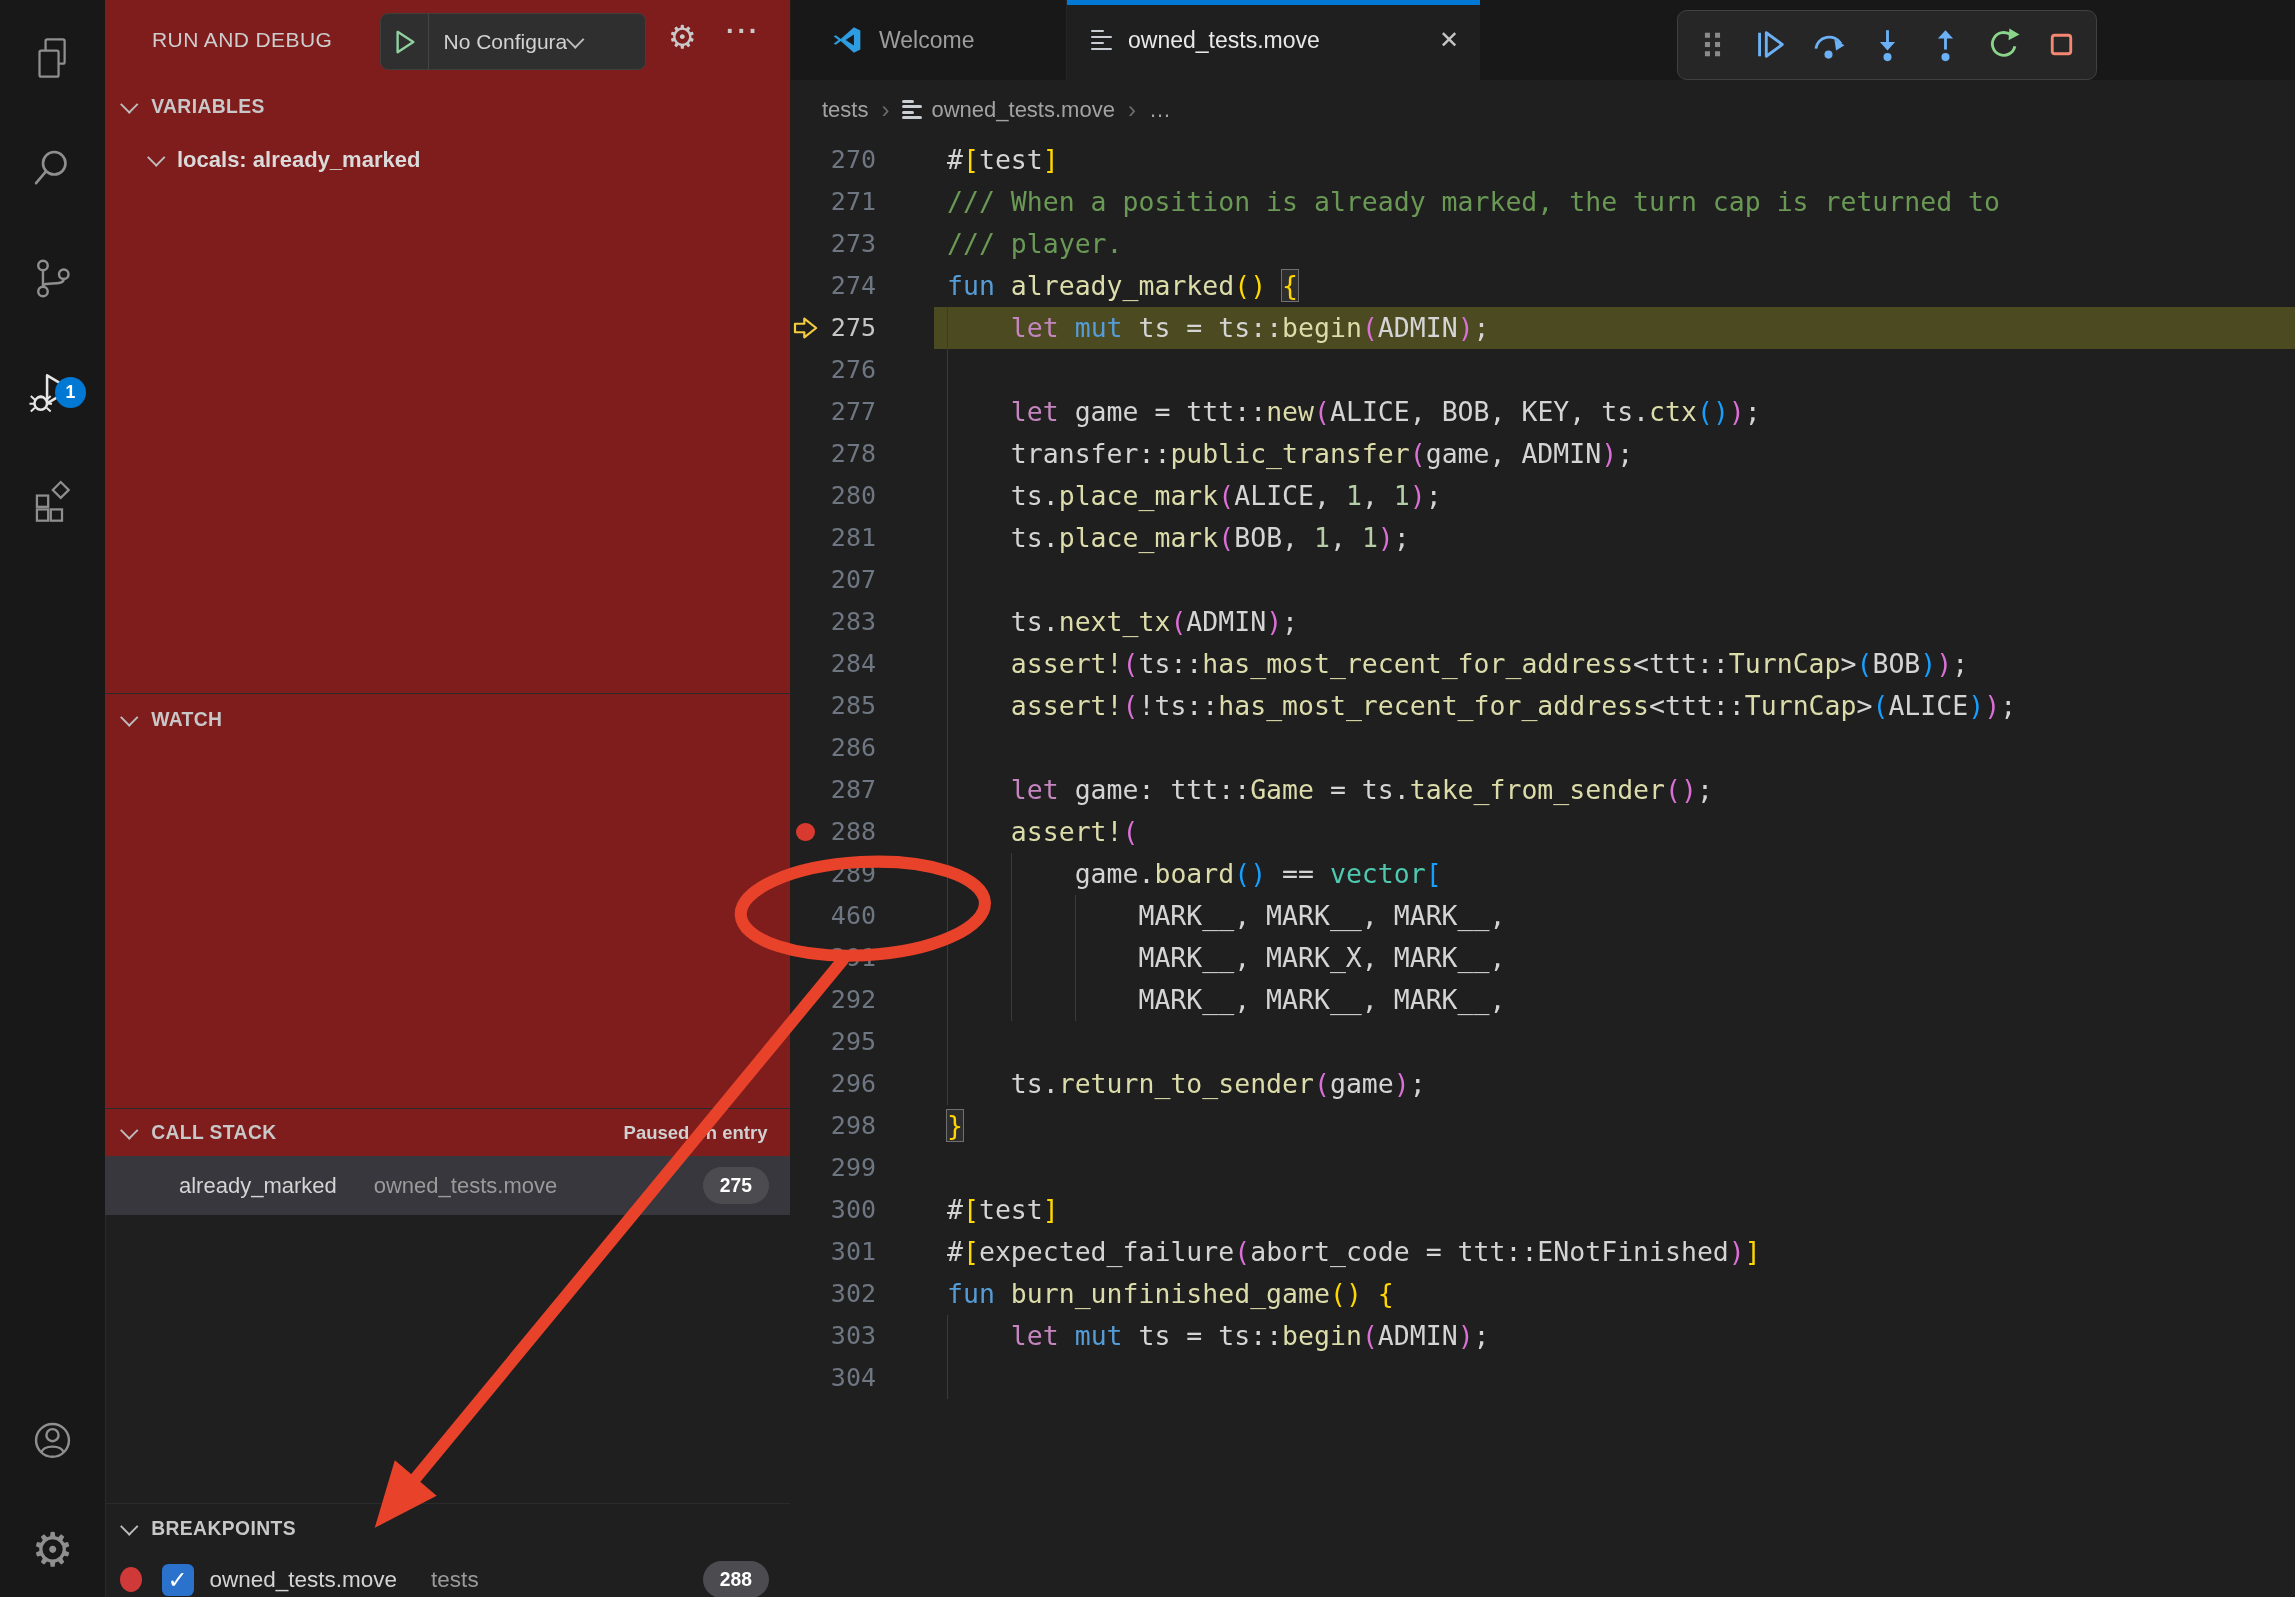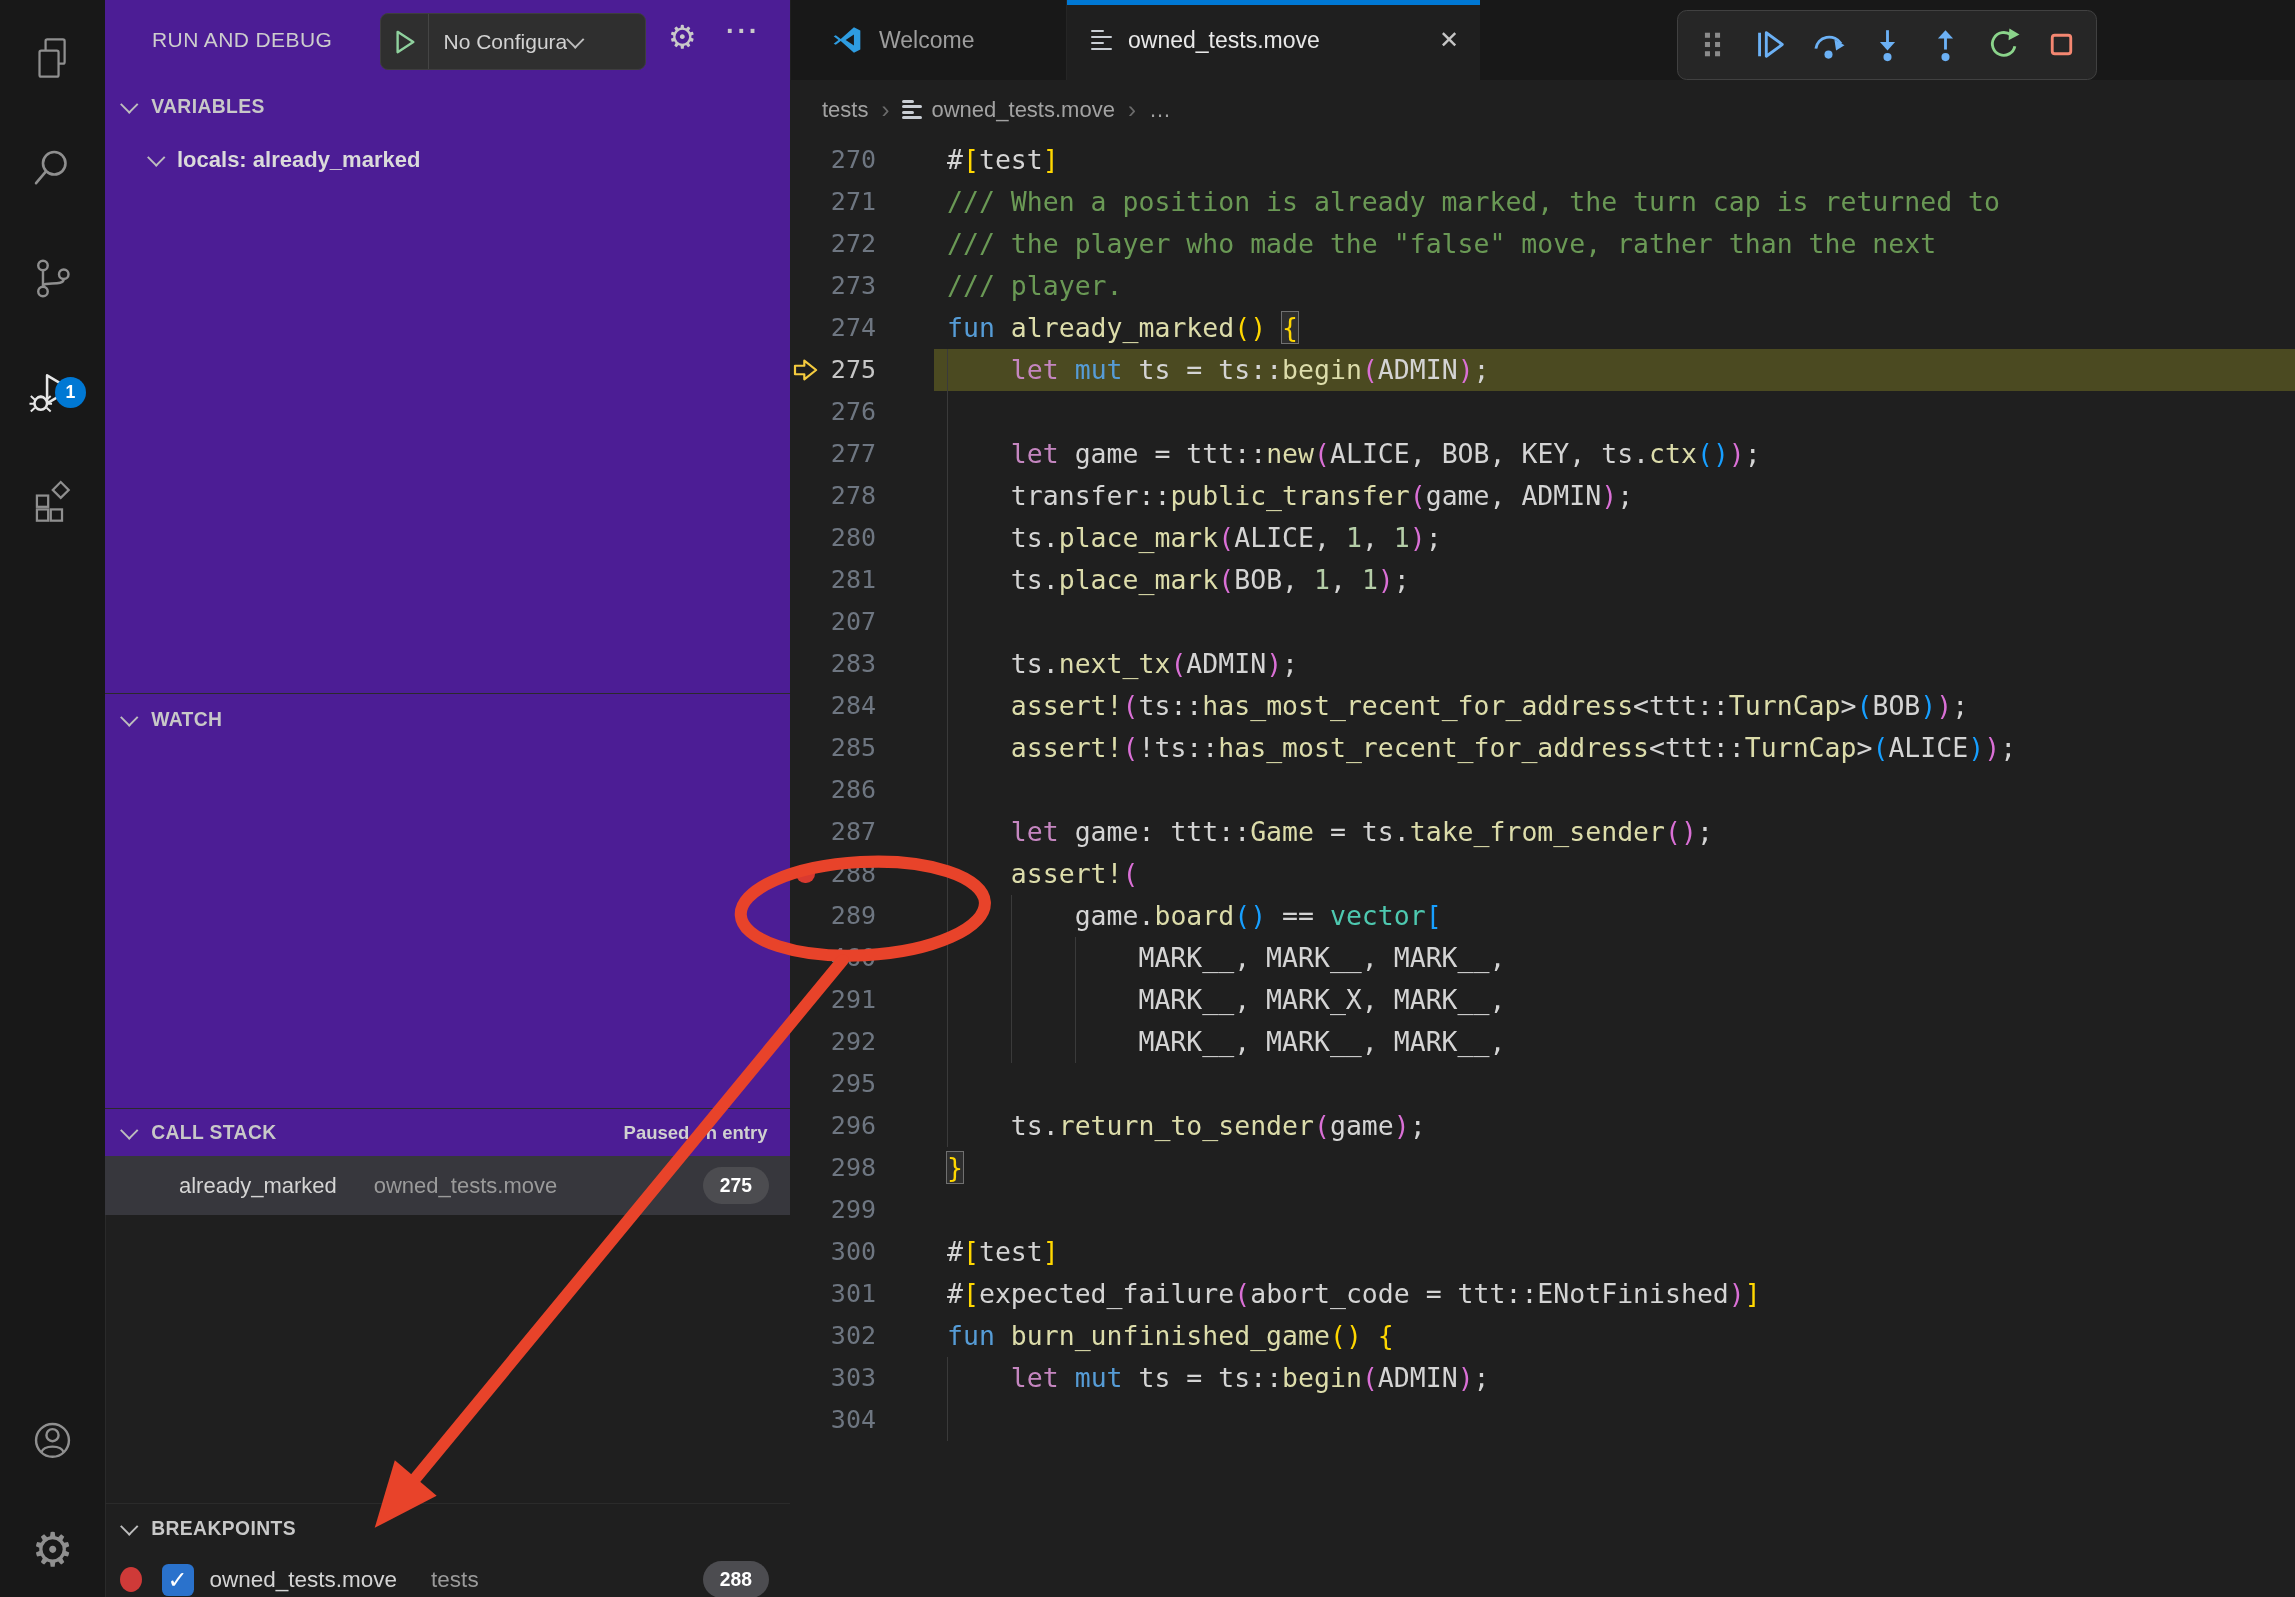--- a/index.html
+++ b/index.html
@@ -8,21 +8,21 @@
   svg{display:block;}
 
   
   .activitybar{position:absolute;left:0;top:0;width:105px;height:1597px;background:#181818;border-right:0.8px solid #2a2a2a;}
   .ab-item{position:absolute;left:0;width:105px;height:88px;display:flex;align-items:center;justify-content:center;}
   .ab-badge{position:absolute;left:55px;top:29px;width:31px;height:31px;border-radius:50%;background:#0078d4;
             color:#fff;font-size:17.7px;font-weight:bold;display:flex;align-items:center;justify-content:center;}
   .gear-glyph{font-size:47px;color:#8f8f8f;line-height:1;}
 
   
-  .sidebar{position:absolute;left:105px;top:0;width:685px;height:1201px;background:#4c1d95;}
+  .sidebar{position:absolute;left:105px;top:0;width:685px;height:1201px;background:#7f1d1d;}
   .sb-header{position:absolute;left:0;top:0;width:100%;height:80px;display:flex;align-items:center;}
   .sb-title{position:absolute;left:47px;font-size:21px;color:#cdcdcd;letter-spacing:0.4px;white-space:nowrap;}
   .cfg{position:absolute;left:275px;top:13px;width:264px;height:55px;background:#2f2f2f;border:0.8px solid #3e3e3e;
        border-radius:8px;display:flex;align-items:center;overflow:hidden;}
   .cfg-play{width:47px;display:flex;align-items:center;justify-content:center;border-right:0.8px solid #454545;height:100%;}
   .cfg-label{margin-left:14.5px;font-size:21px;color:#d2d2d2;white-space:nowrap;max-width:138px;overflow:hidden;}
   .cfg-chev{margin-left:1.6px;}
   .sb-gear{position:absolute;left:563px;top:21px;font-size:32px;color:#c9c9c9;line-height:1;}
   .sb-dots{position:absolute;left:621px;top:16px;font-size:27px;font-weight:bold;color:#c9c9c9;letter-spacing:2.4px;}
 
@@ -231,21 +231,20 @@
           <i style="width:100%"></i>
       </span>
       <span class="crumb">owned_tests.move</span>
       <span class="crumb-sep">›</span>
       <span class="crumb">…</span>
     </div>
 
     <div class="code">
         <div class="cl"><div class="bp-col"></div><div class="num">270</div><div class="ct"><span style="color: rgb(212, 212, 212);">#</span><span style="color: rgb(255, 215, 0);">[</span><span style="color: rgb(212, 212, 212);">test</span><span style="color: rgb(255, 215, 0);">]</span></div></div>
         <div class="cl"><div class="bp-col"></div><div class="num">271</div><div class="ct"><span style="color: rgb(106, 153, 85);">/// When a position is already marked, the turn cap is returned to</span></div></div>
-        <div class="cl"><div class="bp-col"></div><div class="num">272</div><div class="ct"><span style="color: rgb(106, 153, 85);">/// the player who made the "false" move, rather than the next</span></div></div>
         <div class="cl"><div class="bp-col"></div><div class="num">273</div><div class="ct"><span style="color: rgb(106, 153, 85);">/// player.</span></div></div>
         <div class="cl"><div class="bp-col"></div><div class="num">274</div><div class="ct"><span style="color: rgb(86, 156, 214);">fun</span><span style="color: rgb(212, 212, 212);"> </span><span style="color: rgb(220, 220, 170);">already_marked</span><span style="color: rgb(255, 215, 0);">()</span><span style="color: rgb(212, 212, 212);"> </span><span class="bm" style="color: rgb(255, 215, 0);">{</span></div></div>
         <div class="cl cur"><div class="bp-col"><svg width="26" height="22" viewBox="0 0 30 26" fill="none" stroke="#f5cc3f" stroke-width="2.6" stroke-linejoin="round">
               <path d="M2 8 H13 V2 L27 13 L13 24 V18 H2 Z"></path>
             </svg></div><div class="num">275</div><div class="ct"><span class="ig" style="left: calc(0ch + 71px);"></span>    <span style="color: rgb(197, 134, 192);">let</span><span style="color: rgb(212, 212, 212);"> </span><span style="color: rgb(86, 156, 214);">mut</span><span style="color: rgb(212, 212, 212);"> ts = ts::</span><span style="color: rgb(220, 220, 170);">begin</span><span style="color: rgb(218, 112, 214);">(</span><span style="color: rgb(212, 212, 212);">ADMIN</span><span style="color: rgb(218, 112, 214);">)</span><span style="color: rgb(212, 212, 212);">;</span></div></div>
         <div class="cl"><div class="bp-col"></div><div class="num">276</div><div class="ct"><span class="ig" style="left: calc(0ch + 71px);"></span>    </div></div>
         <div class="cl"><div class="bp-col"></div><div class="num">277</div><div class="ct"><span class="ig" style="left: calc(0ch + 71px);"></span>    <span style="color: rgb(197, 134, 192);">let</span><span style="color: rgb(212, 212, 212);"> game = ttt::</span><span style="color: rgb(220, 220, 170);">new</span><span style="color: rgb(218, 112, 214);">(</span><span style="color: rgb(212, 212, 212);">ALICE, BOB, KEY, ts.</span><span style="color: rgb(220, 220, 170);">ctx</span><span style="color: rgb(23, 159, 255);">()</span><span style="color: rgb(218, 112, 214);">)</span><span style="color: rgb(212, 212, 212);">;</span></div></div>
         <div class="cl"><div class="bp-col"></div><div class="num">278</div><div class="ct"><span class="ig" style="left: calc(0ch + 71px);"></span>    <span style="color: rgb(212, 212, 212);">transfer::</span><span style="color: rgb(220, 220, 170);">public_transfer</span><span style="color: rgb(218, 112, 214);">(</span><span style="color: rgb(212, 212, 212);">game, ADMIN</span><span style="color: rgb(218, 112, 214);">)</span><span style="color: rgb(212, 212, 212);">;</span></div></div>
         <div class="cl"><div class="bp-col"></div><div class="num">280</div><div class="ct"><span class="ig" style="left: calc(0ch + 71px);"></span>    <span style="color: rgb(212, 212, 212);">ts.</span><span style="color: rgb(220, 220, 170);">place_mark</span><span style="color: rgb(218, 112, 214);">(</span><span style="color: rgb(212, 212, 212);">ALICE, </span><span style="color: rgb(181, 206, 168);">1</span><span style="color: rgb(212, 212, 212);">, </span><span style="color: rgb(181, 206, 168);">1</span><span style="color: rgb(218, 112, 214);">)</span><span style="color: rgb(212, 212, 212);">;</span></div></div>
         <div class="cl"><div class="bp-col"></div><div class="num">281</div><div class="ct"><span class="ig" style="left: calc(0ch + 71px);"></span>    <span style="color: rgb(212, 212, 212);">ts.</span><span style="color: rgb(220, 220, 170);">place_mark</span><span style="color: rgb(218, 112, 214);">(</span><span style="color: rgb(212, 212, 212);">BOB, </span><span style="color: rgb(181, 206, 168);">1</span><span style="color: rgb(212, 212, 212);">, </span><span style="color: rgb(181, 206, 168);">1</span><span style="color: rgb(218, 112, 214);">)</span><span style="color: rgb(212, 212, 212);">;</span></div></div>

